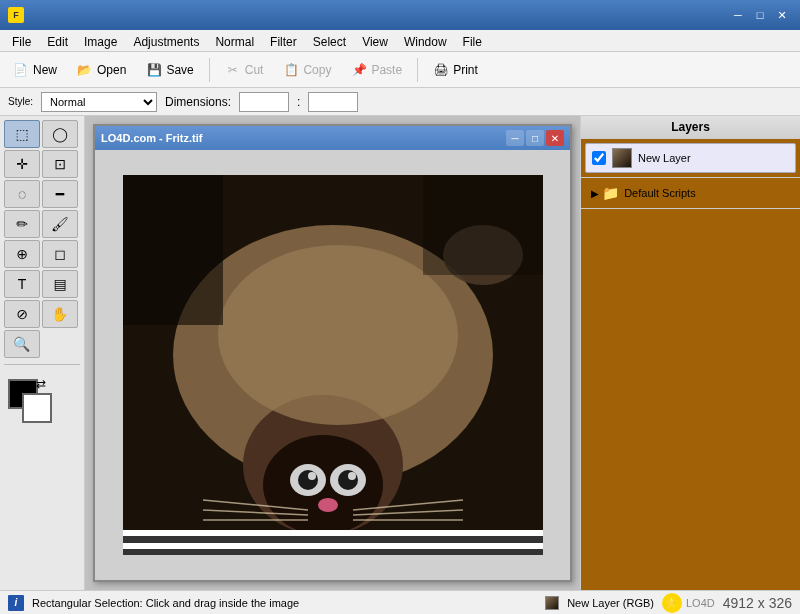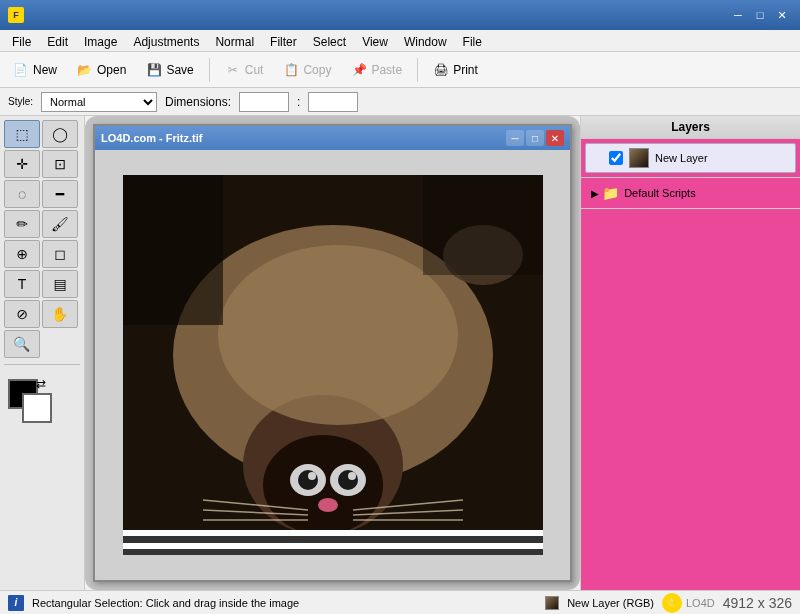--- a/index.html
+++ b/index.html
@@ -110,21 +110,20 @@
     .swap-btn {
       position: absolute; top: 2px; left: 32px; font-size: 12px; cursor: pointer;
     }
 
     
     #canvas-area {
       flex: 1;
       background: #c0c0c0;
       overflow: hidden; position: relative;
       padding: 4px;
-      border-radius: 12px;
     }
 
     
     #image-window {
       position: absolute; top: 8px; left: 8px; right: 8px; bottom: 8px;
       background: white;
       border: 2px solid #888;
       box-shadow: 2px 2px 6px rgba(0,0,0,0.3);
     }
     #image-window-titlebar {
@@ -152,41 +151,41 @@
     
     #cat-image {
       width: 420px; height: 380px;
       background: linear-gradient(135deg, #8B7355 0%, #4a3728 30%, #1a1008 60%, #2d2016 80%, #6b5a3e 100%);
       position: relative; overflow: hidden;
     }
 
     
     #right-panel {
       width: 220px;
-      background: #ec4899;
+      background: #a16207;
       border-left: 1px solid #ccc;
       display: flex; flex-direction: column;
     }
 
     .panel-section {
       border-bottom: 1px solid #ccc;
     }
     .panel-header {
       background: linear-gradient(to bottom, #e0e0e0, #d0d0d0);
       padding: 4px 8px;
       font-size: 12px; font-weight: 600;
       border-bottom: 1px solid #ccc;
       text-align: center;
     }
     .panel-content { padding: 4px; }
 
     
     .layer-item {
       display: flex; align-items: center; gap: 6px;
-      padding: 4px 23px;
+      padding: 4px 6px;
       background: #e8e8f8;
       border: 1px solid #aab;
       border-radius: 2px;
       cursor: pointer;
     }
     .layer-check { width: 14px; height: 14px; }
     .layer-thumb {
       width: 20px; height: 20px;
       background: linear-gradient(135deg, #8B7355, #1a1008);
       border: 1px solid #888;

